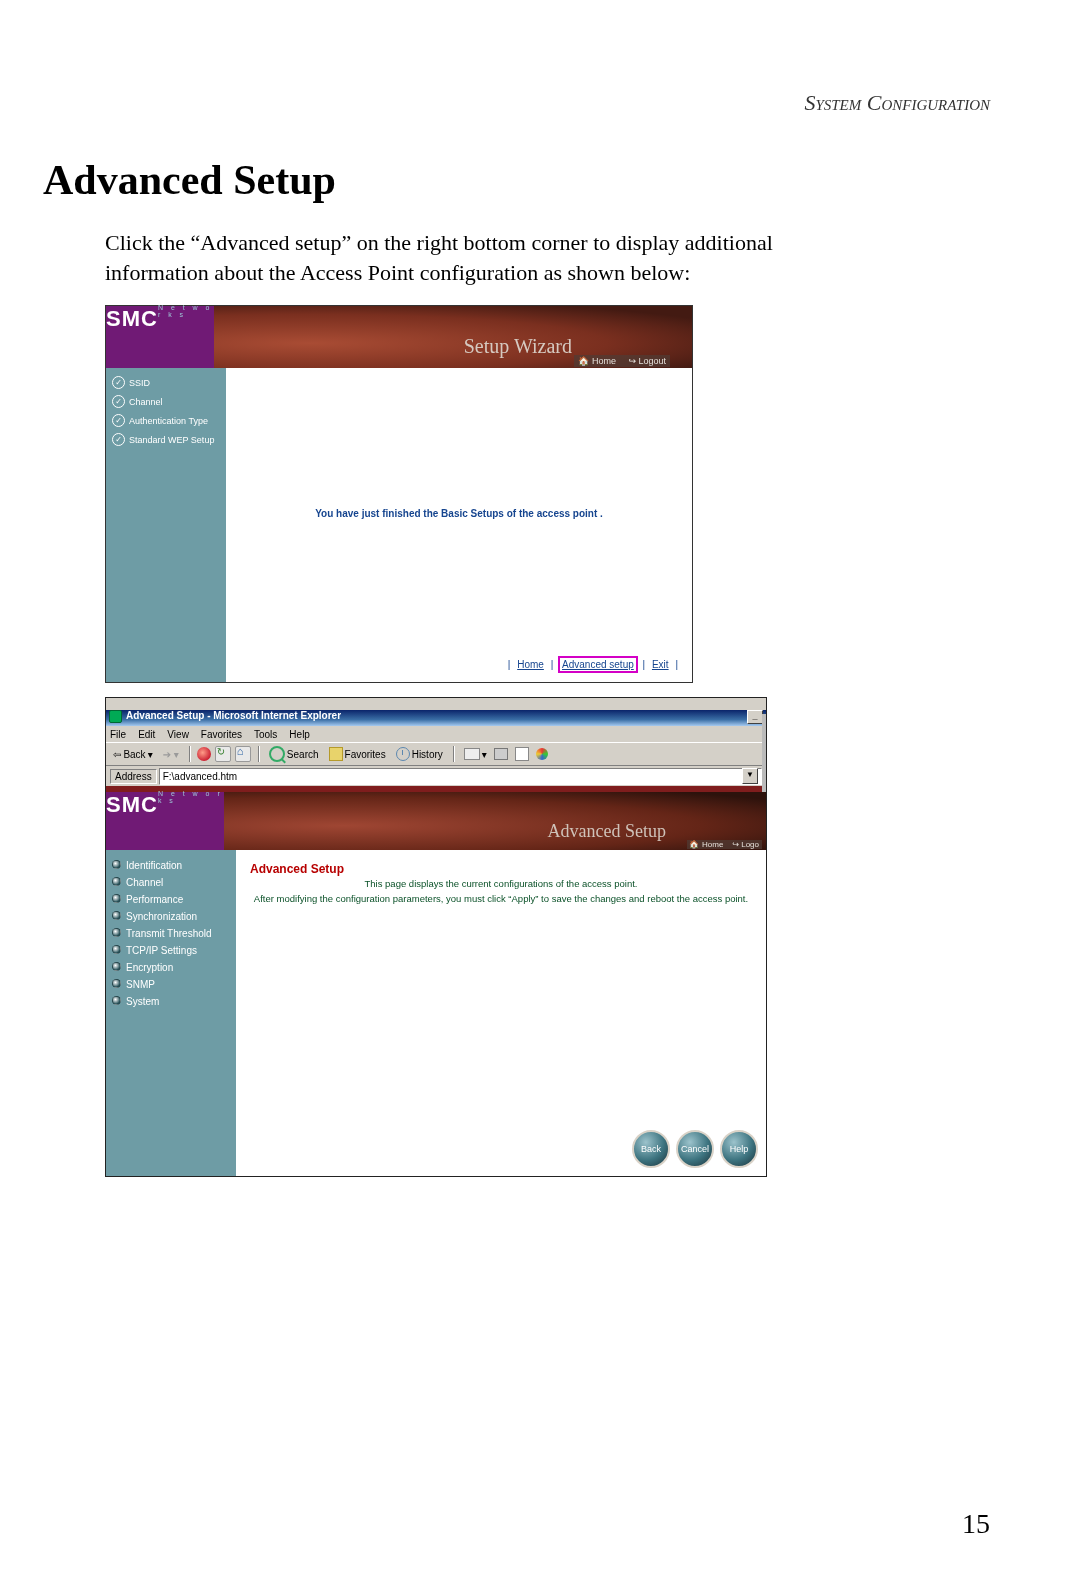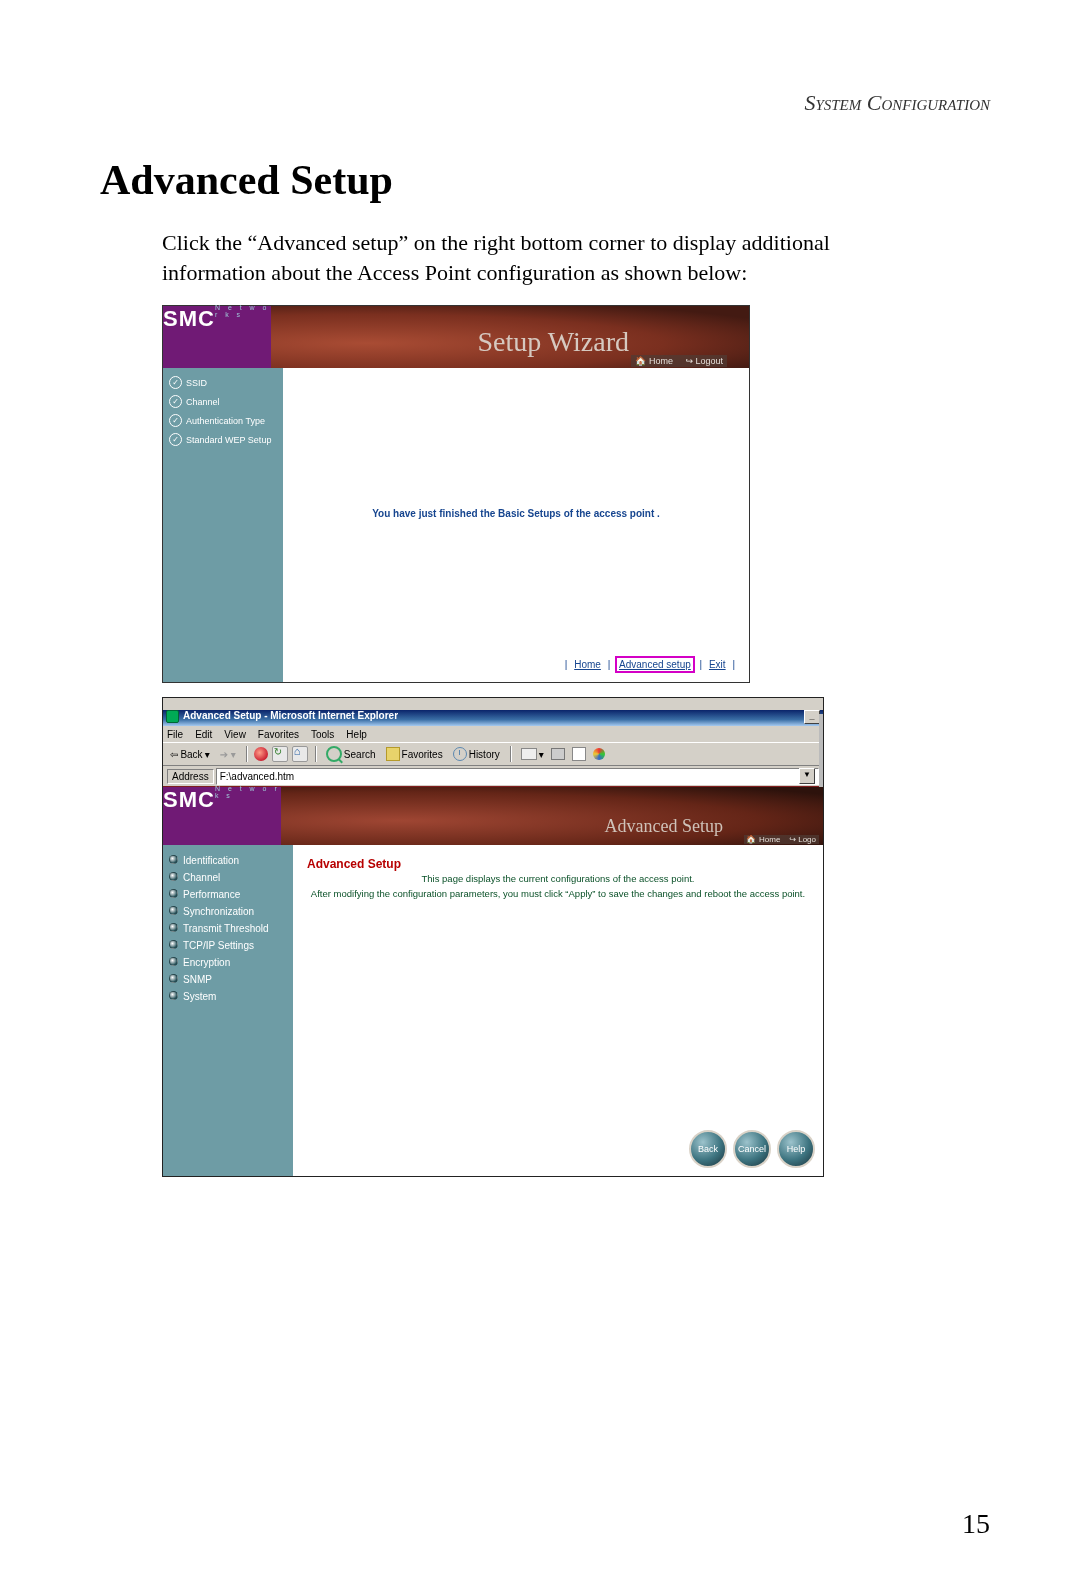--- a/index.html
+++ b/index.html
@@ -6,21 +6,21 @@
     margin: 0;
     padding: 0;
     background: #fff;
     font-family: "Times New Roman", Georgia, serif;
     width: 1080px;
     height: 1570px;
     position: relative;
     color: #000;
   }
   .page {
-    padding: 90px 90px 40px 100px;
+    padding: 90px 90px 40px 43px;
     box-sizing: border-box;
     height: 100%;
     position: relative;
   }
   .header-right {
     text-align: right;
     font-variant: small-caps;
     font-style: italic;
     font-size: 22px;
     color: #333;
@@ -78,21 +78,21 @@
     flex: 1;
     background: radial-gradient(ellipse at 20% 60%, #a94c34, #7a2f1f 55%, #431a12 85%);
     position: relative;
     overflow: hidden;
   }
   .banner1-title {
     position: absolute;
     right: 120px;
     bottom: 10px;
     color: #d6c9c0;
-    font-size: 28px;
+    font-size: 20px;
     font-family: Georgia, serif;
     font-style: normal;
   }
   .banner1-links {
     position: absolute;
     right: 22px;
     bottom: 1px;
     font-size: 9px;
     color: #e4dfd9;
     background: rgba(80,60,52,0.7);
@@ -235,21 +235,21 @@
   .ico-fav { width:12px; height:12px; background:#e8d36b; border:1px solid #b59a2a; }
   .ico-hist { width:12px; height:12px; border:1px solid #5c88b0; border-radius:50%; position:relative; }
   .ico-hist::after { content:""; position:absolute; left:5px; top:2px; width:1px; height:5px; background:#5c88b0; box-shadow: 3px 3px 0 -1px #5c88b0; }
   .ico-mail { width:14px; height:10px; background:#eee; border:1px solid #888; position:relative; }
   .ico-print { width:12px; height:10px; background:#ccc; border:1px solid #777; }
   .ico-edit { width:12px; height:12px; background:#fff; border:1px solid #888; }
   .ico-msn { width:12px; height:12px; border-radius:50%; background: conic-gradient(#e33, #3c3, #36c, #ec3, #e33); }
   .addrbar {
     height: 20px;
     background: #d4d0c8;
-    border-bottom: 1px solid #7f1d1d;
+    border-bottom: 6px solid #7f1d1d;
     display: flex;
     align-items: center;
     padding: 0 4px;
     font-size: 10px;
   }
   .addr-label {
     border: 1px solid #808080;
     border-right-color:#fff; border-bottom-color:#fff;
     background:#d4d0c8;
     padding: 1px 4px;

